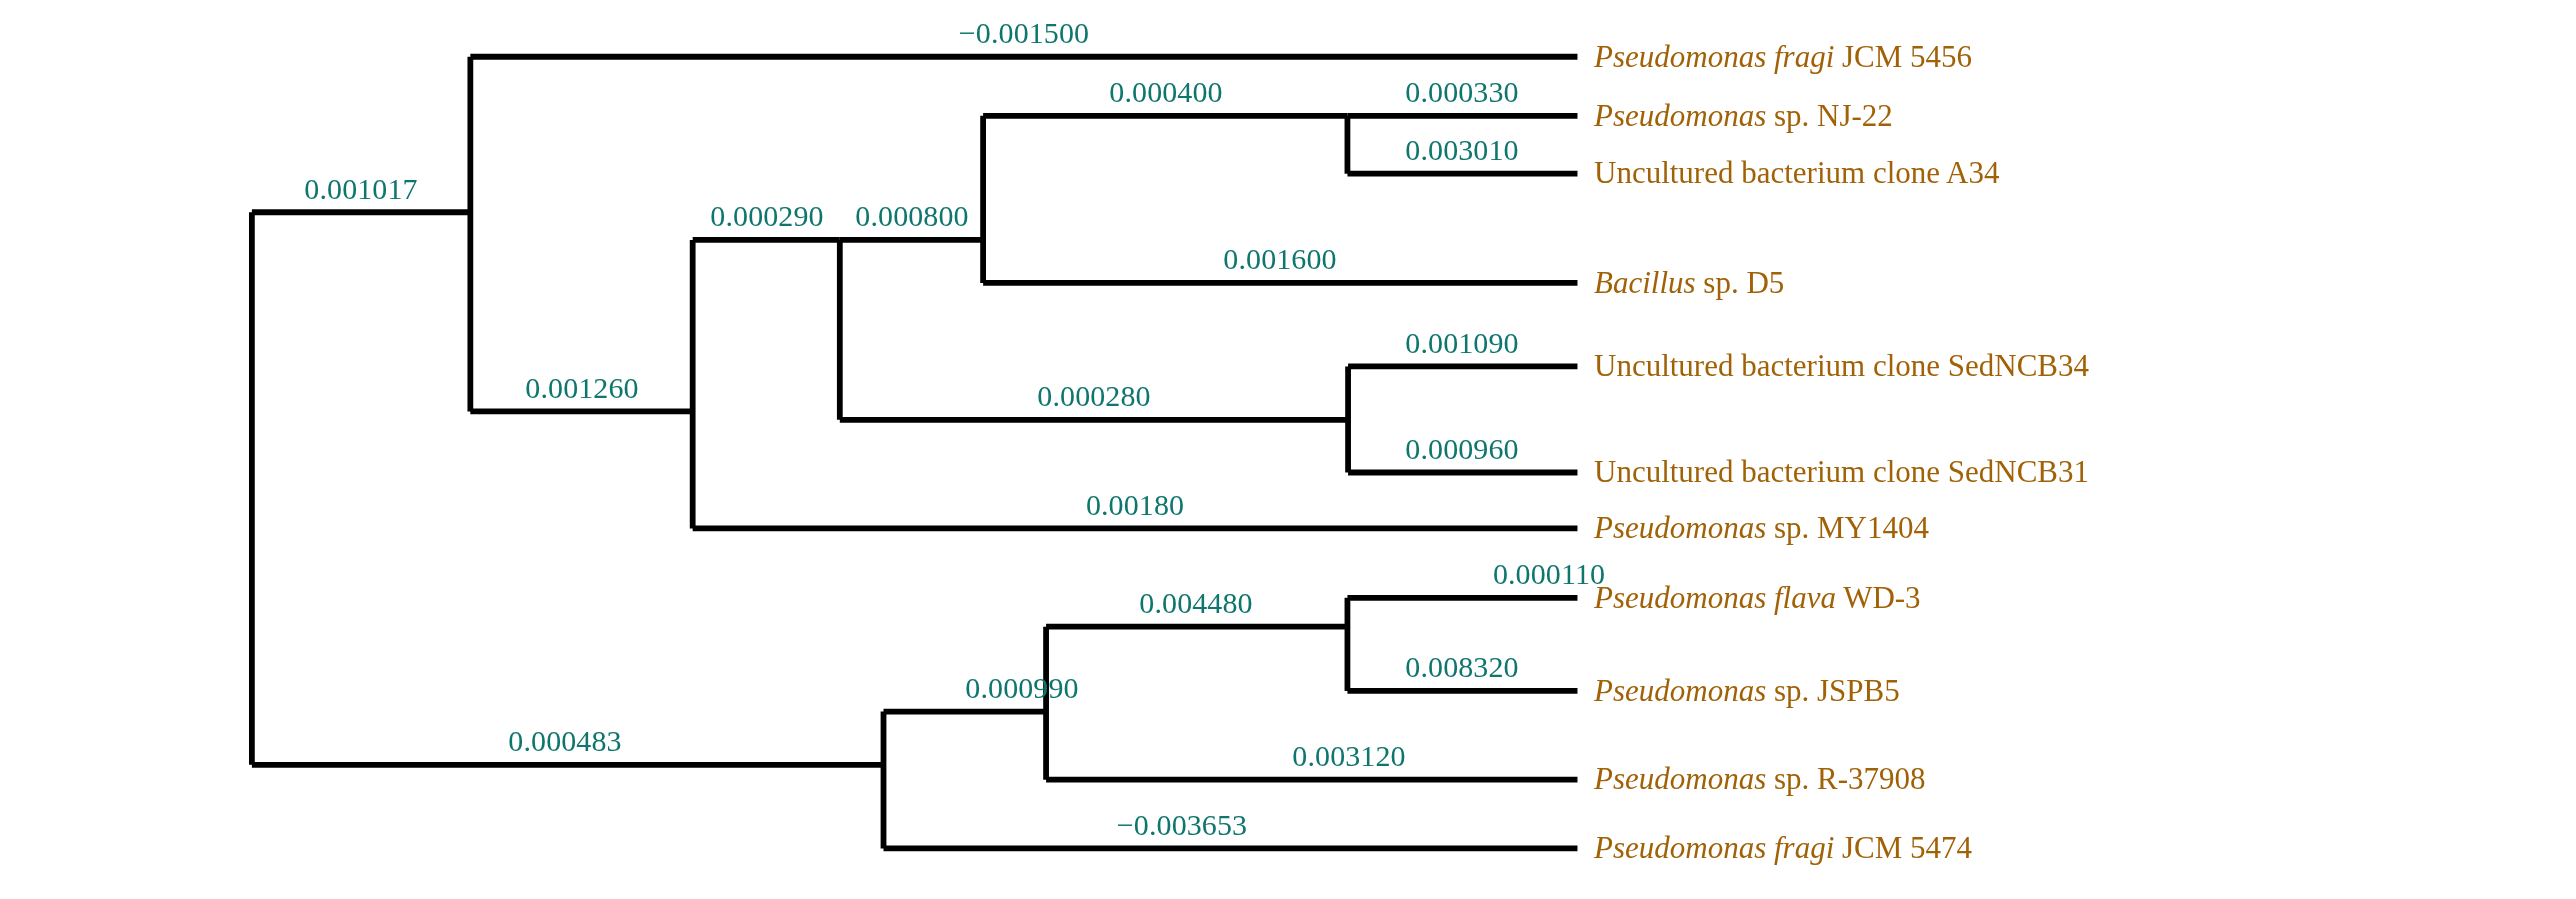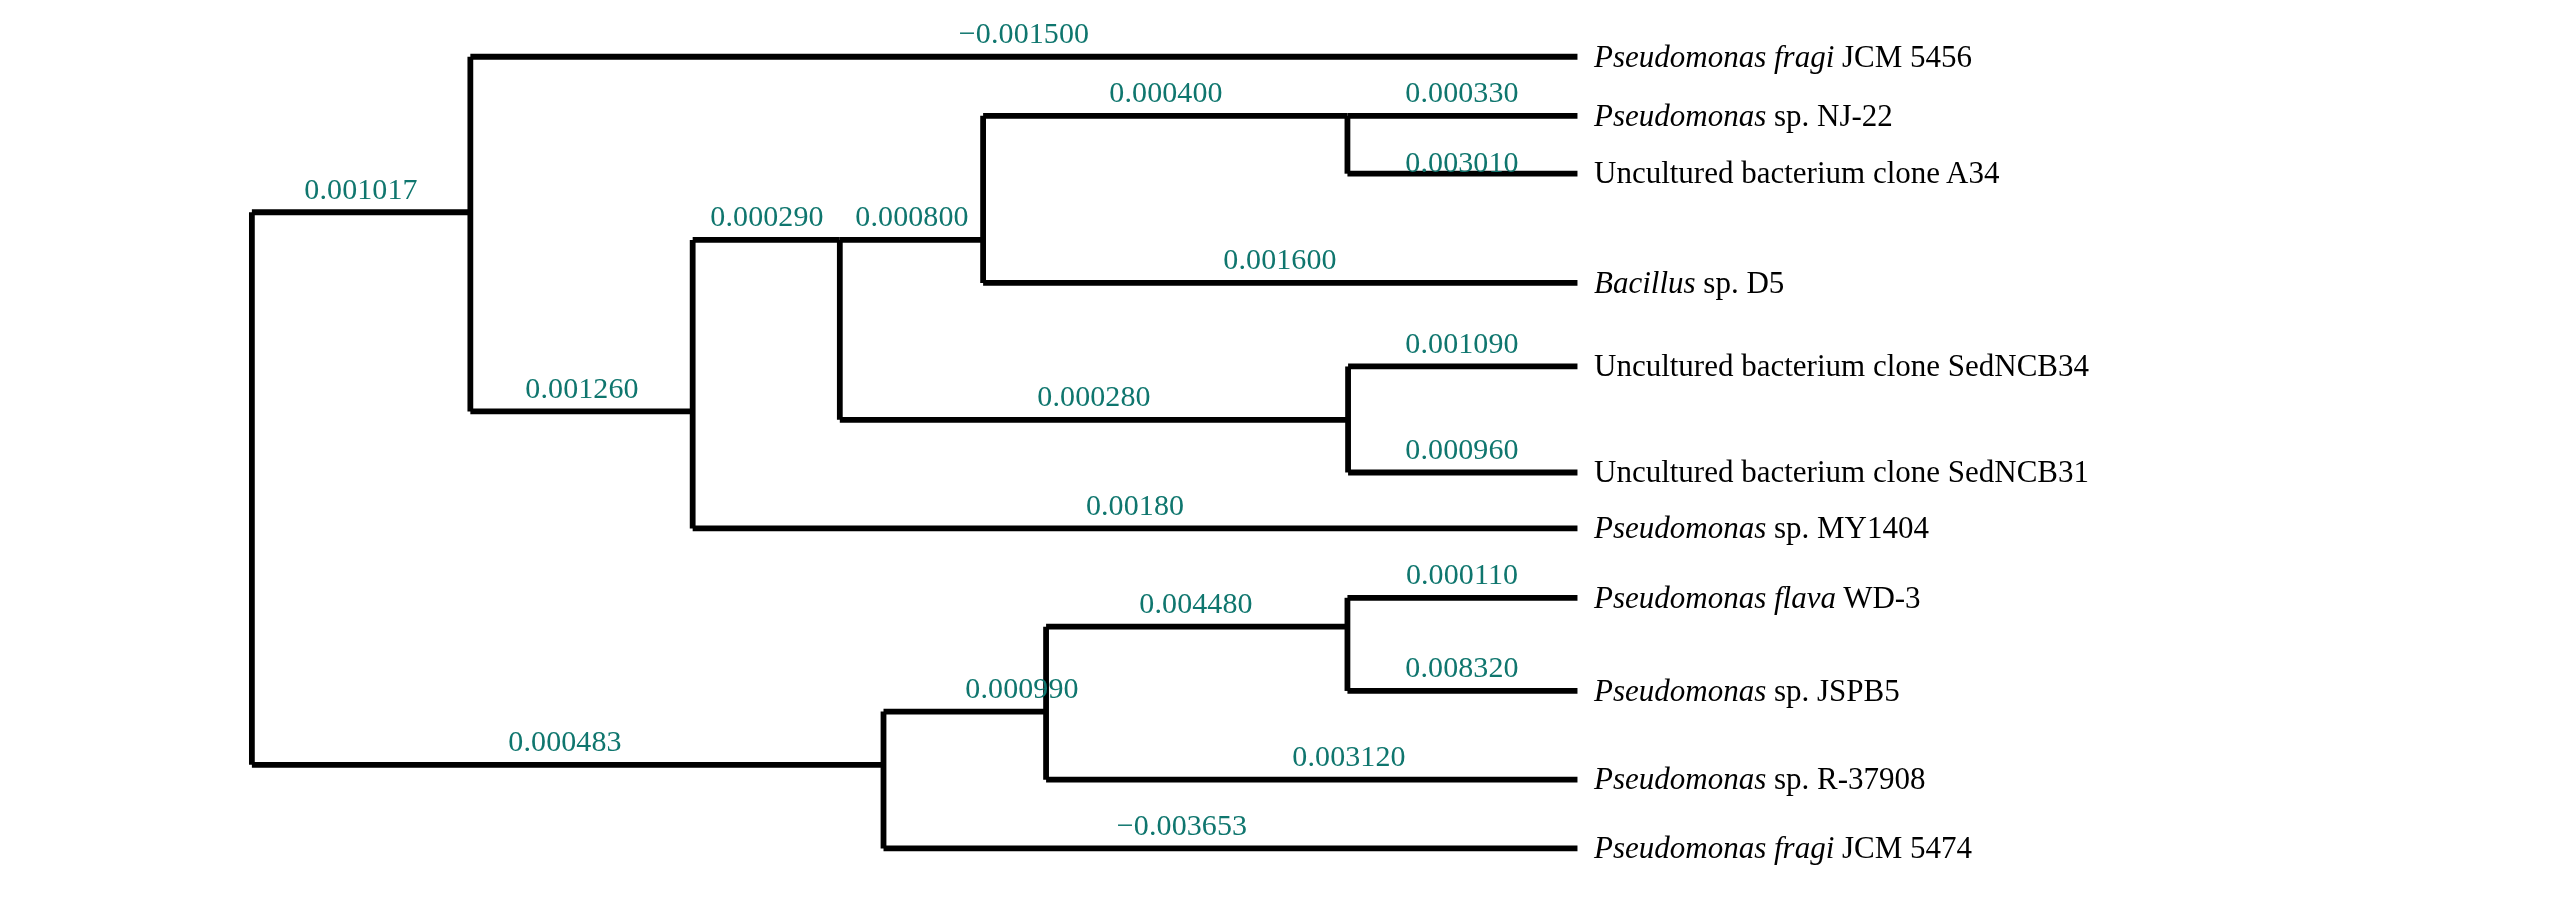--- a/index.html
+++ b/index.html
@@ -33,21 +33,21 @@
     position: absolute;
     font-size: 30px;
     color: #0f766e;
     white-space: nowrap;
     transform: translate(-50%, -100%);
     letter-spacing: 0.1px;
   }
   .taxon-label {
     position: absolute;
     font-size: 31px;
-    color: #000000;
+    color: #a16207;
     white-space: nowrap;
     transform: translate(0, -50%);
   }
   .taxon-label .ital {
     font-style: italic;
   }
 </style>
 </head>
 <body>
 
@@ -120,37 +120,37 @@
   <div class="branch-label" style="left:1024px; top:50px;">−0.001500</div>
 
   <div class="branch-label" style="left:361px; top:206px;">0.001017</div>
 
   <div class="branch-label" style="left:1462px; top:109px;">0.000330</div>
 
   <div class="branch-label" style="left:1166px; top:109px;">0.000400</div>
 
   <div class="branch-label" style="left:912px; top:233px;">0.000800</div>
 
-  <div class="branch-label" style="left:1462px; top:167px;margin-top:12px;">0.003010</div>
+  <div class="branch-label" style="left:1462px; top:167px;">0.003010</div>
 
   <div class="branch-label" style="left:1280px; top:276px;">0.001600</div>
 
   <div class="branch-label" style="left:767px; top:233px;text-align:right;">0.000290</div>
 
   <div class="branch-label" style="left:1462px; top:360px;">0.001090</div>
 
   <div class="branch-label" style="left:582px; top:405px;">0.001260</div>
 
   <div class="branch-label" style="left:1094px; top:413px;">0.000280</div>
 
   <div class="branch-label" style="left:1462px; top:466px;">0.000960</div>
 
   <div class="branch-label" style="left:1135px; top:522px;">0.00180</div>
 
-  <div class="branch-label" style="left:1462px; top:591px;">0.000110</div>
+  <div class="branch-label" style="left:1549px; top:591px;">0.000110</div>
 
   <div class="branch-label" style="left:1196px; top:620px;">0.004480</div>
 
   <div class="branch-label" style="left:1462px; top:684px;">0.008320</div>
 
   <div class="branch-label" style="left:1022px; top:705px;">0.000990</div>
 
   <div class="branch-label" style="left:1349px; top:773px;">0.003120</div>
 
   <div class="branch-label" style="left:565px; top:758px;">0.000483</div>

